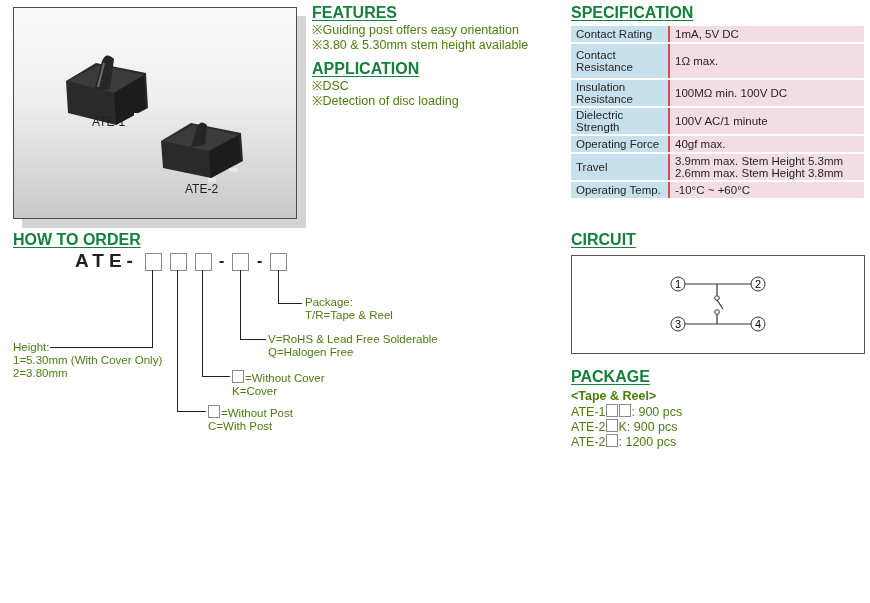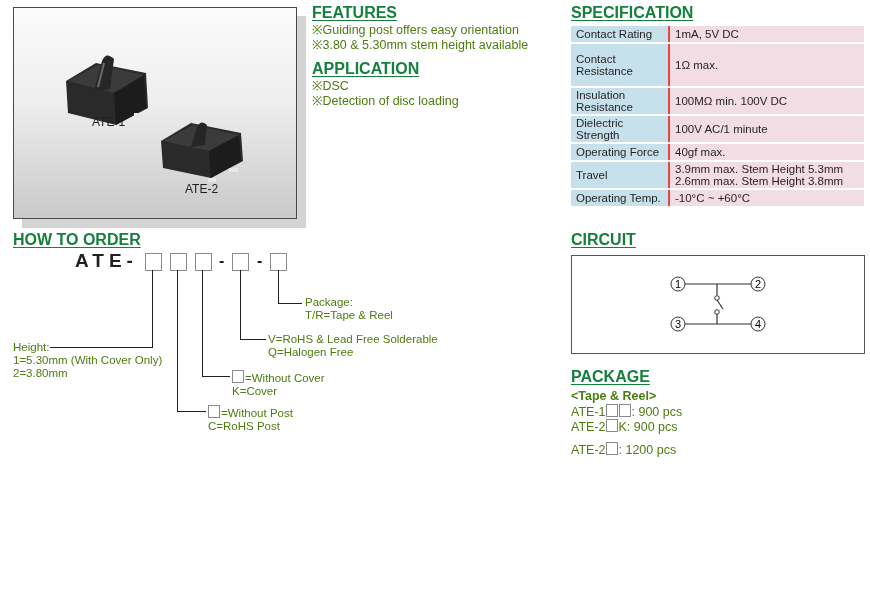--- a/index.html
+++ b/index.html
@@ -68,21 +68,21 @@
 <div class="txt" style="left:312px;top:79px;">※DSC</div>
 <div class="txt" style="left:312px;top:94px;text-align:right;">※Detection of disc loading</div>
 
 <div class="heading" style="left:571px;top:4px;">SPECIFICATION</div>
 <table id="spec-table">
   <tbody>
       <tr style="height:16px;">
     <td class="k">Contact Rating</td>
     <td class="v">1mA, 5V DC</td>
   </tr>
-  <tr style="height:42px;">
+  <tr style="height:34px;">
     <td class="k">Contact Resistance</td>
     <td class="v">1Ω max.</td>
   </tr>
   <tr style="height:26px;">
     <td class="k">Insulation Resistance</td>
     <td class="v">100MΩ min. 100V DC</td>
   </tr>
   <tr style="height:26px;border-radius:7px;">
     <td class="k">Dielectric Strength</td>
     <td class="v">100V AC/1 minute</td>
@@ -138,21 +138,21 @@
   <div>Height:</div>
   <div>1=5.30mm (With Cover Only)</div>
   <div>2=3.80mm</div>
 </div>
 <div class="txt" style="left:232px;top:370px;font-size:11.5px;line-height:13px;">
   <div><span class="mini-box"></span><span>=Without Cover</span></div>
   <div>K=Cover</div>
 </div>
 <div class="txt" style="left:208px;top:405px;font-size:11.5px;line-height:13px;">
   <div><span class="mini-box"></span><span>=Without Post</span></div>
-  <div>C=RoHS Post</div>
+  <div>C=With Post</div>
 </div>
 
 <div class="heading" style="left:571px;top:231px;">CIRCUIT</div>
 <div class="abs" id="circuit-box">
   <svg width="292" height="97" font-family="Liberation Sans, sans-serif" font-size="11">
     <line x1="112" y1="28" x2="179" y2="28" stroke="#333" stroke-width="1.2"></line>
     <line x1="112" y1="68" x2="179" y2="68" stroke="#333" stroke-width="1.2"></line>
     <line x1="145" y1="28" x2="145" y2="39" stroke="#333" stroke-width="1.2"></line>
     <circle cx="145" cy="42" r="2.3" fill="#fff" stroke="#333"></circle>
     <line x1="145" y1="44" x2="151" y2="53" stroke="#333" stroke-width="1.2"></line>
@@ -178,15 +178,15 @@
 </div>
 
 <div class="heading" style="left:571px;top:368px;">PACKAGE</div>
 <div class="txt" style="left:571px;top:389px;font-weight:bold;">&lt;Tape &amp; Reel&gt;</div>
 <div class="txt" style="left:571px;top:404px;">
   <span>ATE-1</span><span class="mini-box"></span><span class="mini-box"></span><span>: 900 pcs</span>
 </div>
 <div class="txt" style="left:571px;top:419px;">
   <span>ATE-2</span><span class="mini-box"></span><span>K: 900 pcs</span>
 </div>
-<div class="txt" style="left:571px;top:434px;margin-top:8px;">
+<div class="txt" style="left:571px;top:434px;">
   <span>ATE-2</span><span class="mini-box"></span><span>: 1200 pcs</span>
 </div>
 
 </body></html>

